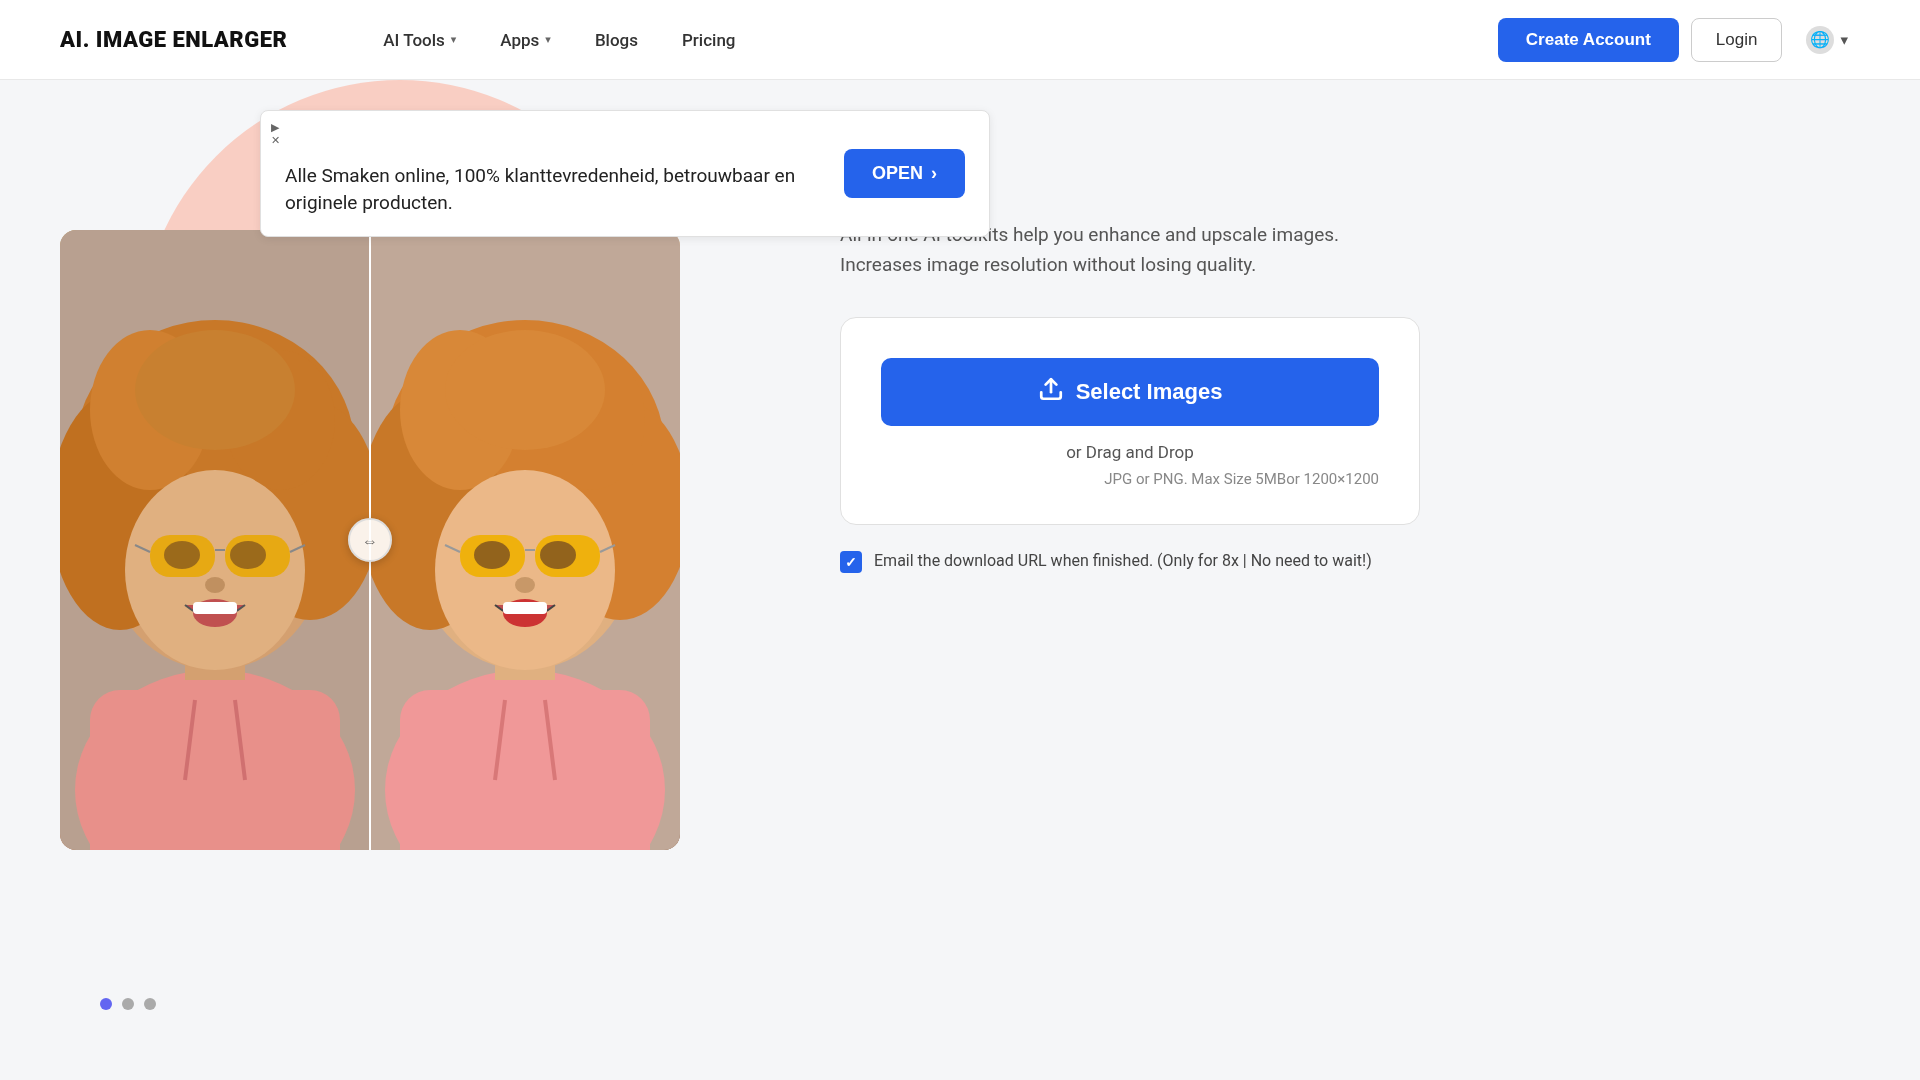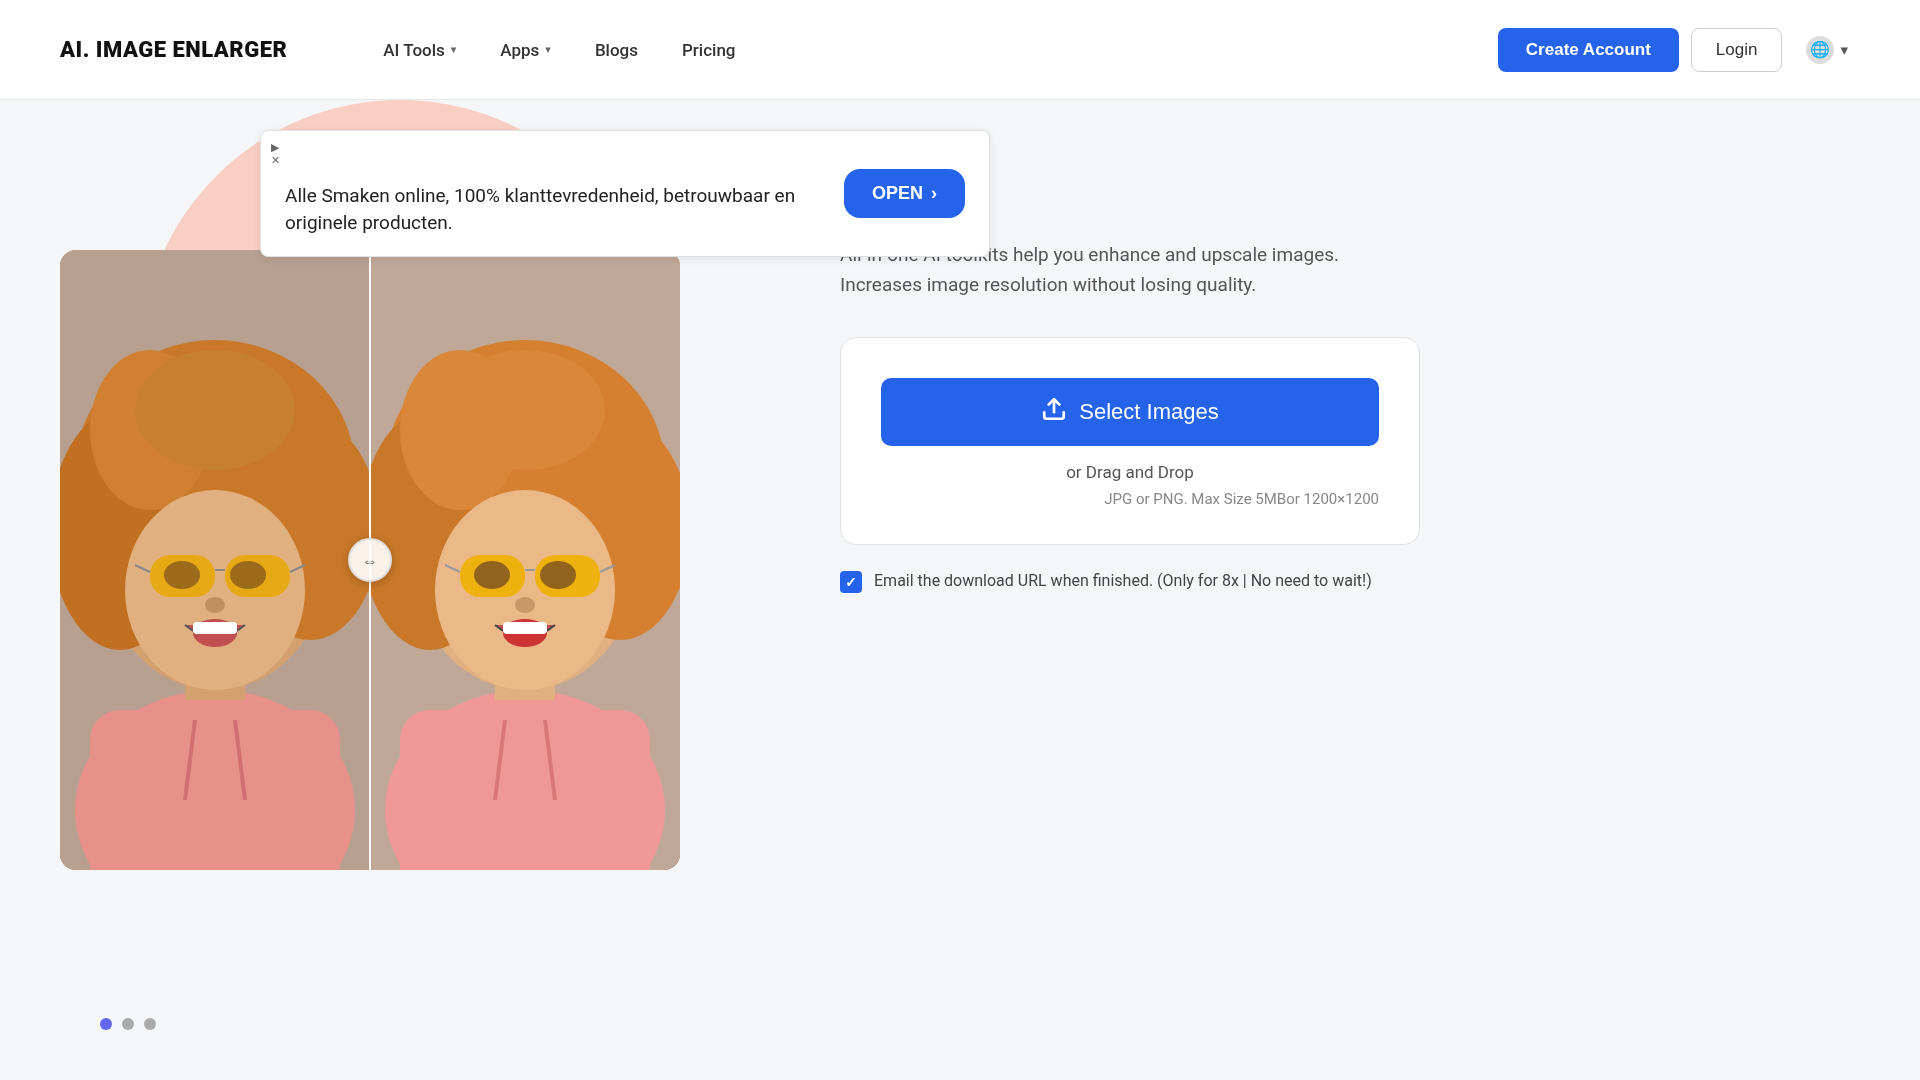--- a/index.html
+++ b/index.html
@@ -8,21 +8,21 @@
       background: #f5f6f8;
       min-height: 1080px;
       width: 1920px;
       overflow-x: hidden;
     }
 
     
     .header {
       background: #fff;
       border-bottom: 1px solid #e8e8e8;
-      height: 100px;
+      height: 80px;
       display: flex;
       align-items: center;
       padding: 0 60px;
       gap: 40px;
       position: relative;
       z-index: 100;
     }
     .logo {
       font-size: 22px;
       font-weight: 900;
@@ -148,21 +148,21 @@
       font-size: 19px;
       color: #222;
       line-height: 1.4;
       flex: 1;
       margin-top: 32px;
     }
     .ad-open-btn {
       background: #2563eb;
       color: #fff;
       border: none;
-      border-radius: 16px;
+      border-radius: 8px;
       padding: 14px 28px;
       font-size: 18px;
       font-weight: 700;
       cursor: pointer;
       display: flex;
       align-items: center;
       gap: 8px;
       white-space: nowrap;
     }
     .ad-icon {
@@ -304,21 +304,21 @@
       max-width: 580px;
       margin-bottom: 24px;
     }
     .select-images-btn {
       background: #2563eb;
       color: #fff;
       border: none;
       border-radius: 10px;
       padding: 18px 40px;
       font-size: 22px;
-      font-weight: 400;
+      font-weight: 700;
       cursor: pointer;
       display: flex;
       align-items: center;
       gap: 12px;
       width: 100%;
       justify-content: center;
       margin-bottom: 16px;
     }
     .select-images-btn .upload-icon {
       font-size: 22px;

